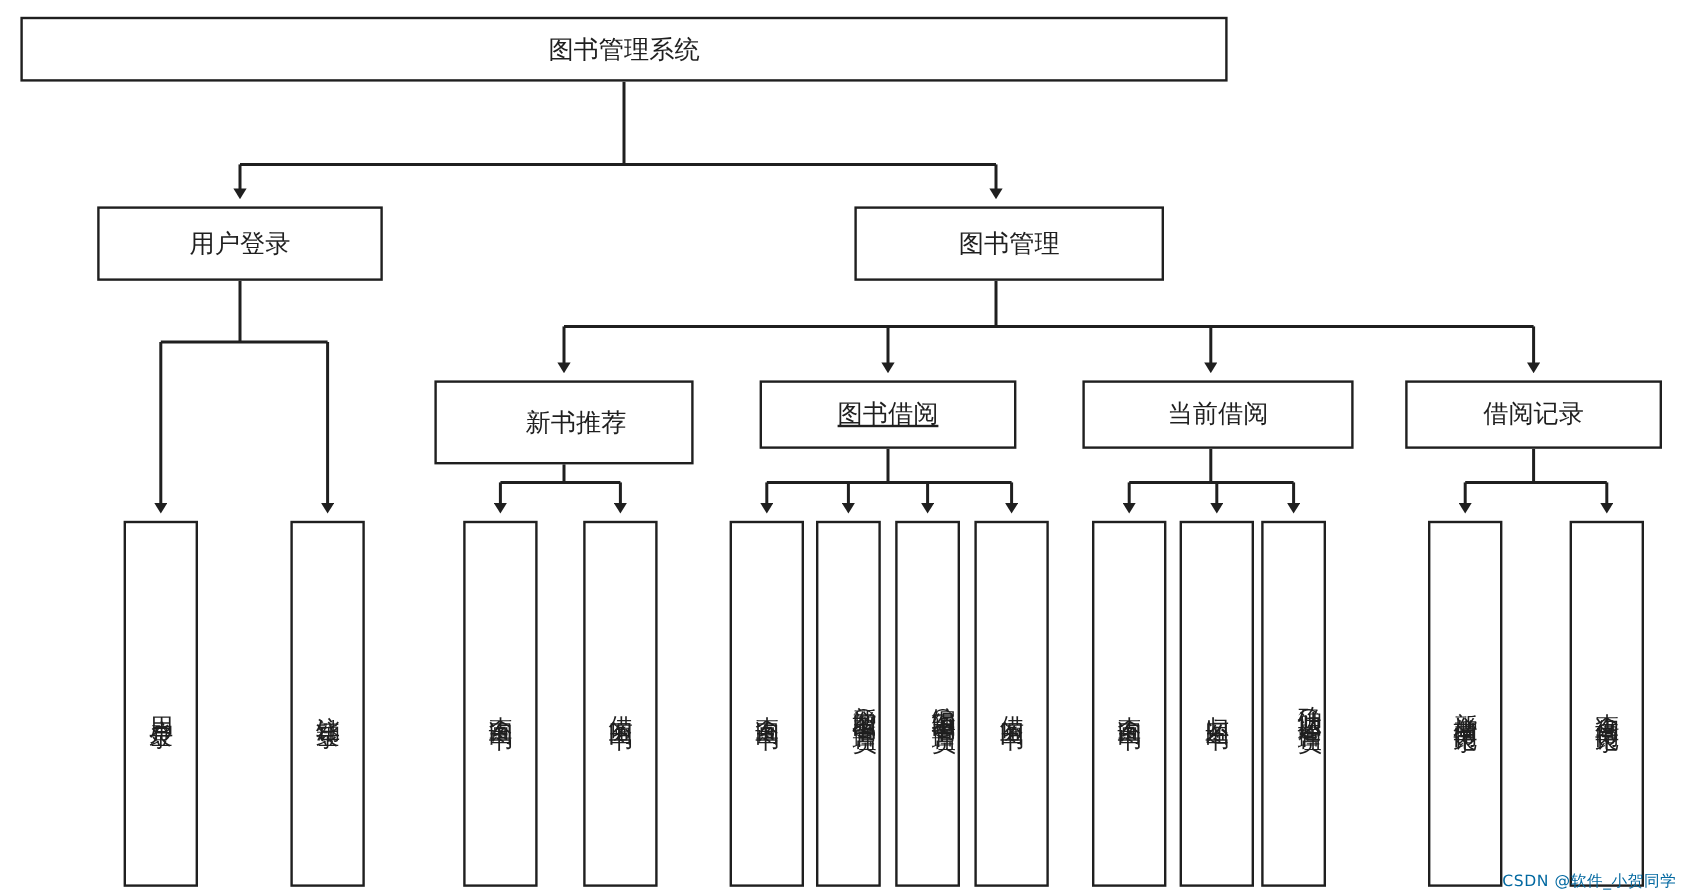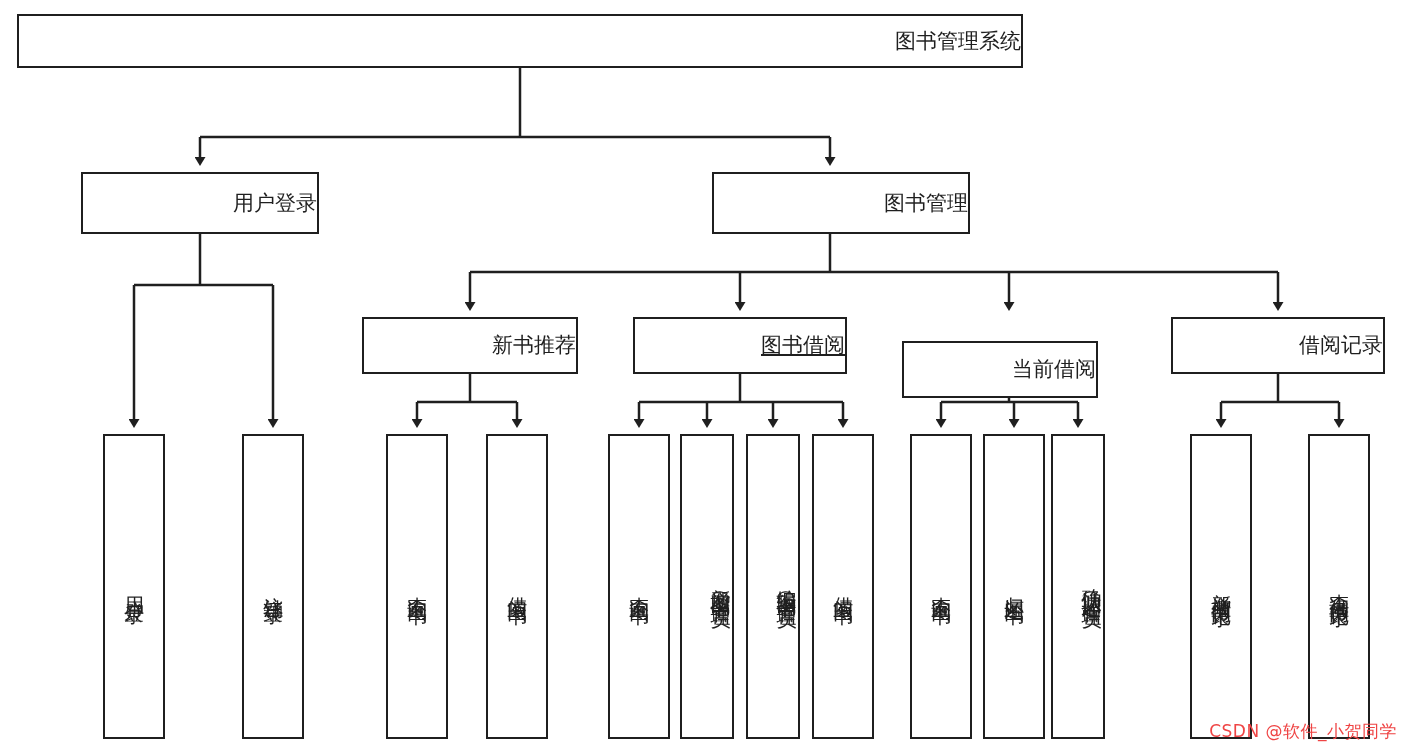--- a/index.html
+++ b/index.html
@@ -17,21 +17,21 @@
     background: #ffffff;
     overflow: hidden;
   }
   .node {
     position: absolute;
     box-sizing: border-box;
     border: 2px solid #1f1f1f;
     background: #ffffff;
     display: flex;
     align-items: center;
-    justify-content: flex-end;
+    justify-content: center;
     color: #1f1f1f;
     text-align: center;
     line-height: 1.18;
   }
   .node.horiz {
     font-size: 21px;
   }
   .node.root {
     font-size: 21px;
   }
@@ -56,22 +56,22 @@
     left: 0;
     top: 0;
     width: 1405px;
     height: 747px;
     pointer-events: none;
   }
   .watermark {
     position: absolute;
     right: 8px;
     bottom: 4px;
-    font-size: 17px;
-    color: #ef4444;
+    font-size: 13px;
+    color: #0369a1;
     letter-spacing: 0.5px;
     white-space: nowrap;
   }
 </style>
 </head>
 <body>
 
 <div id="canvas">
 
   <svg id="links" viewBox="0 0 1405 747">
@@ -141,29 +141,29 @@
   </div>
 
   <div class="node horiz" style="left:81px; top:172px; width:238px; height:62px;">
     <span>用户登录</span>
   </div>
 
   <div class="node horiz" style="left:712px; top:172px; width:258px; height:62px;">
     <span>图书管理</span>
   </div>
 
-  <div class="node horiz" style="left:362px; top:317px; width:216px; height:57px;padding-left:20px;">
+  <div class="node horiz" style="left:362px; top:317px; width:216px; height:70px;padding-left:20px;">
     <span>新书推荐</span>
   </div>
 
   <div class="node horiz" style="left:633px; top:317px; width:214px; height:57px;text-decoration:underline;">
     <span>图书借阅</span>
   </div>
 
-  <div class="node horiz" style="left:902px; top:317px; width:196px; height:57px;margin-top:24px;">
+  <div class="node horiz" style="left:902px; top:317px; width:226px; height:57px;">
     <span>当前借阅</span>
   </div>
 
   <div class="node horiz" style="left:1171px; top:317px; width:214px; height:57px;">
     <span>借阅记录</span>
   </div>
 
   <div class="node vert" style="left:103px; top:434px; width:62px; height:305px; align-items:center;">
     <span class="vtext">用户登录</span>
   </div>

